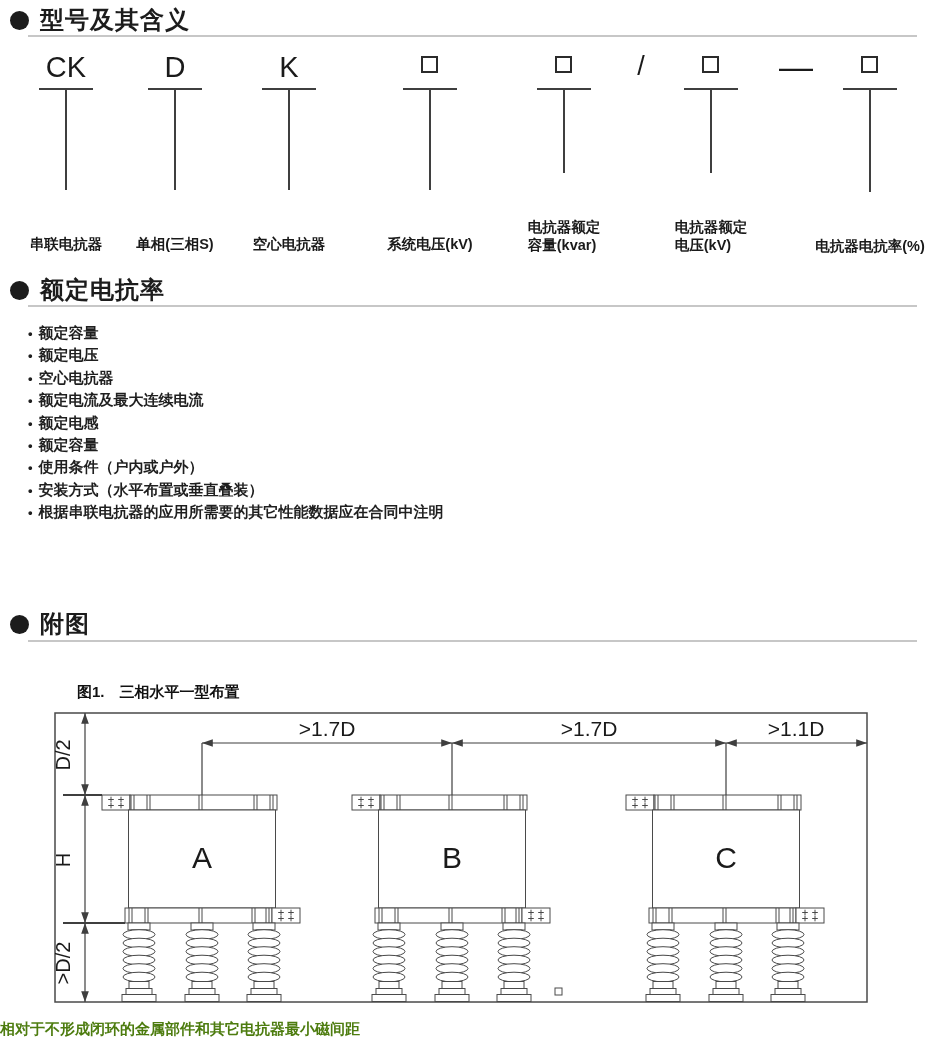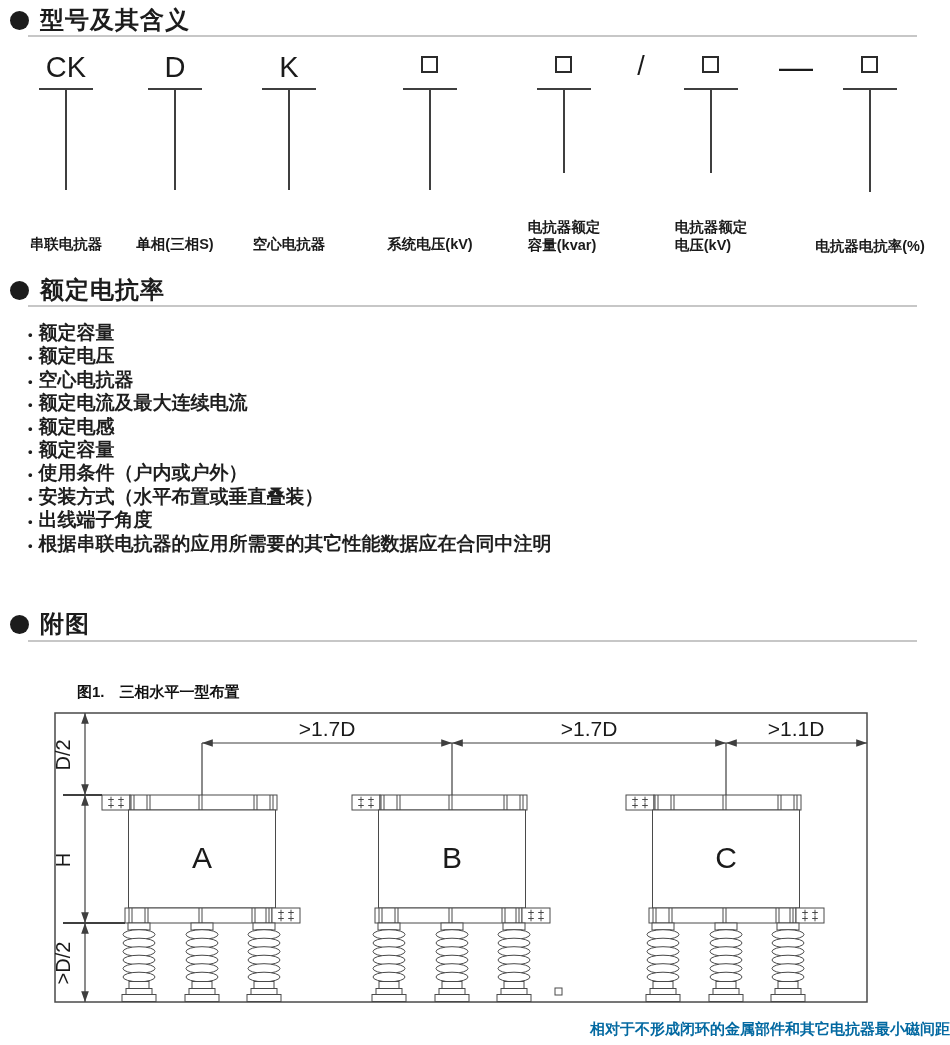--- a/index.html
+++ b/index.html
@@ -18,28 +18,28 @@
   .msym{position:absolute;top:6px;left:0;transform:translateX(-50%);font-size:29px;color:#1a1a1a;white-space:nowrap;}
   .mbox{position:absolute;top:11px;left:-9px;width:13px;height:13px;border:2px solid #2b2b2b;background:#fff;}
   .tbar{position:absolute;top:43px;left:-27px;width:54px;height:2px;background:#3f3f3f;}
   .stem{position:absolute;top:45px;left:-1px;width:2px;background:#3f3f3f;}
   .mlabel{position:absolute;left:0;transform:translateX(-50%);white-space:nowrap;
           font-size:14.5px;font-weight:bold;text-align:left;line-height:17.5px;color:#1a1a1a;margin-top:44px;}
   .msep{position:absolute;transform:translateX(-50%);color:#1a1a1a;}
 
   
   #olist{position:absolute;top:322px;left:28px;list-style:none;margin:0;padding:0;}
-  #olist li{font-size:19px;font-weight:600;line-height:21.4px;color:#1f1f1f;white-space:nowrap;}
+  #olist li{font-size:15px;font-weight:600;line-height:21.4px;color:#1f1f1f;white-space:nowrap;}
   #olist li::before{content:"•";margin-right:6px;font-size:13px;}
 
   
   #figtitle{position:absolute;top:683px;left:77px;font-size:15px;font-weight:bold;color:#111;}
   #figsvg{position:absolute;top:705px;left:0;}
-  #caption{position:absolute;top:1020px;left:0;width:950px;text-align:right;
-           font-size:15px;font-weight:bold;color:#0369a1;}
+  #caption{position:absolute;top:1020px;left:0;width:950px;text-align:left;
+           font-size:15px;font-weight:bold;color:#4d7c0f;}
   text{font-family:"Liberation Sans","DejaVu Sans",sans-serif;}
 </style>
 </head>
 <body>
 
 <div id="page">
 
   <div class="sec" style="top:4px;">
     <span class="dot"></span>
     <span class="t">型号及其含义</span>
@@ -116,21 +116,20 @@
 
   <ul id="olist">
     <li>额定容量</li>
     <li>额定电压</li>
     <li>空心电抗器</li>
     <li>额定电流及最大连续电流</li>
     <li>额定电感</li>
     <li>额定容量</li>
     <li>使用条件（户内或户外）</li>
     <li>安装方式（水平布置或垂直叠装）</li>
-    <li>出线端子角度</li>
     <li>根据串联电抗器的应用所需要的其它性能数据应在合同中注明</li>
   </ul>
 
   <div class="sec" style="top:608px;">
     <span class="dot"></span>
     <span class="t">附图</span>
   </div>
   <div class="rule" style="top:640px;"></div>
 
   <div id="figtitle">图1.　三相水平一型布置</div>

